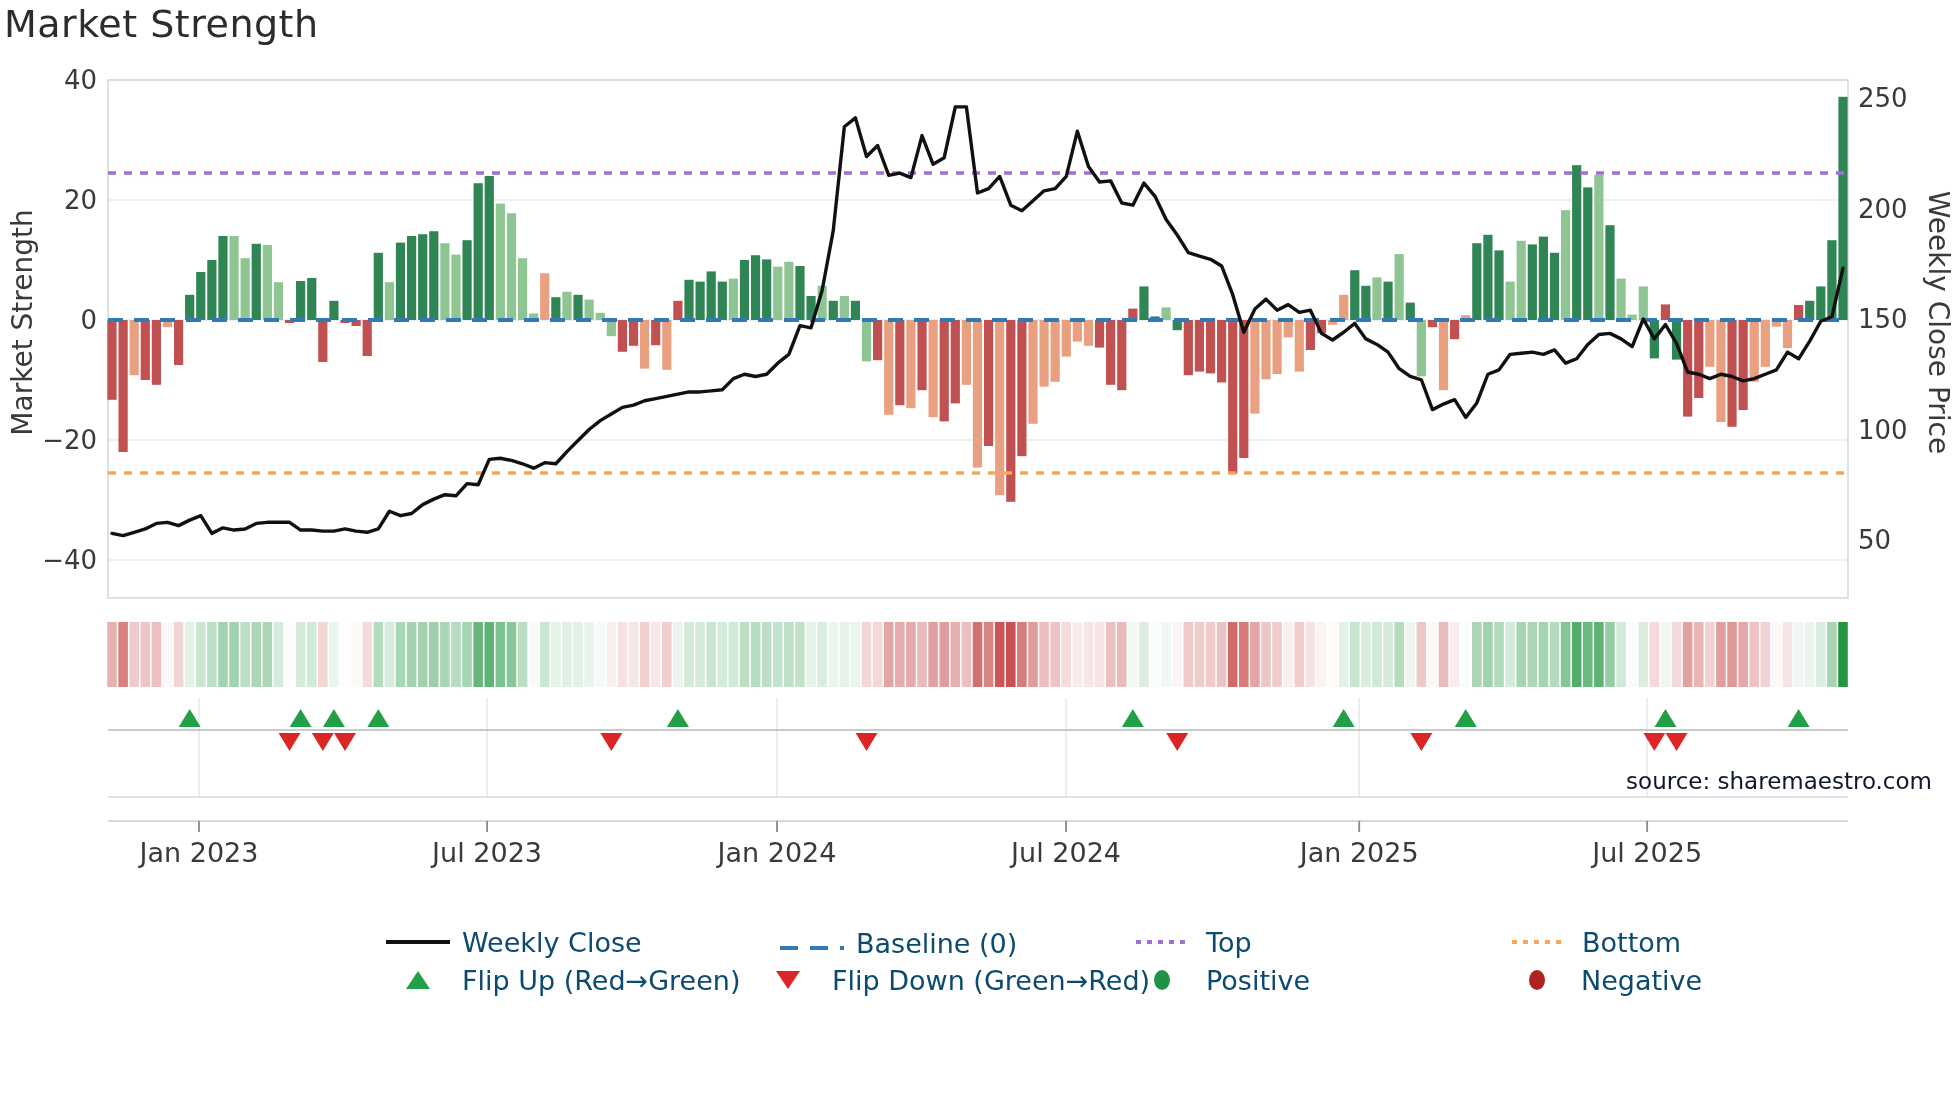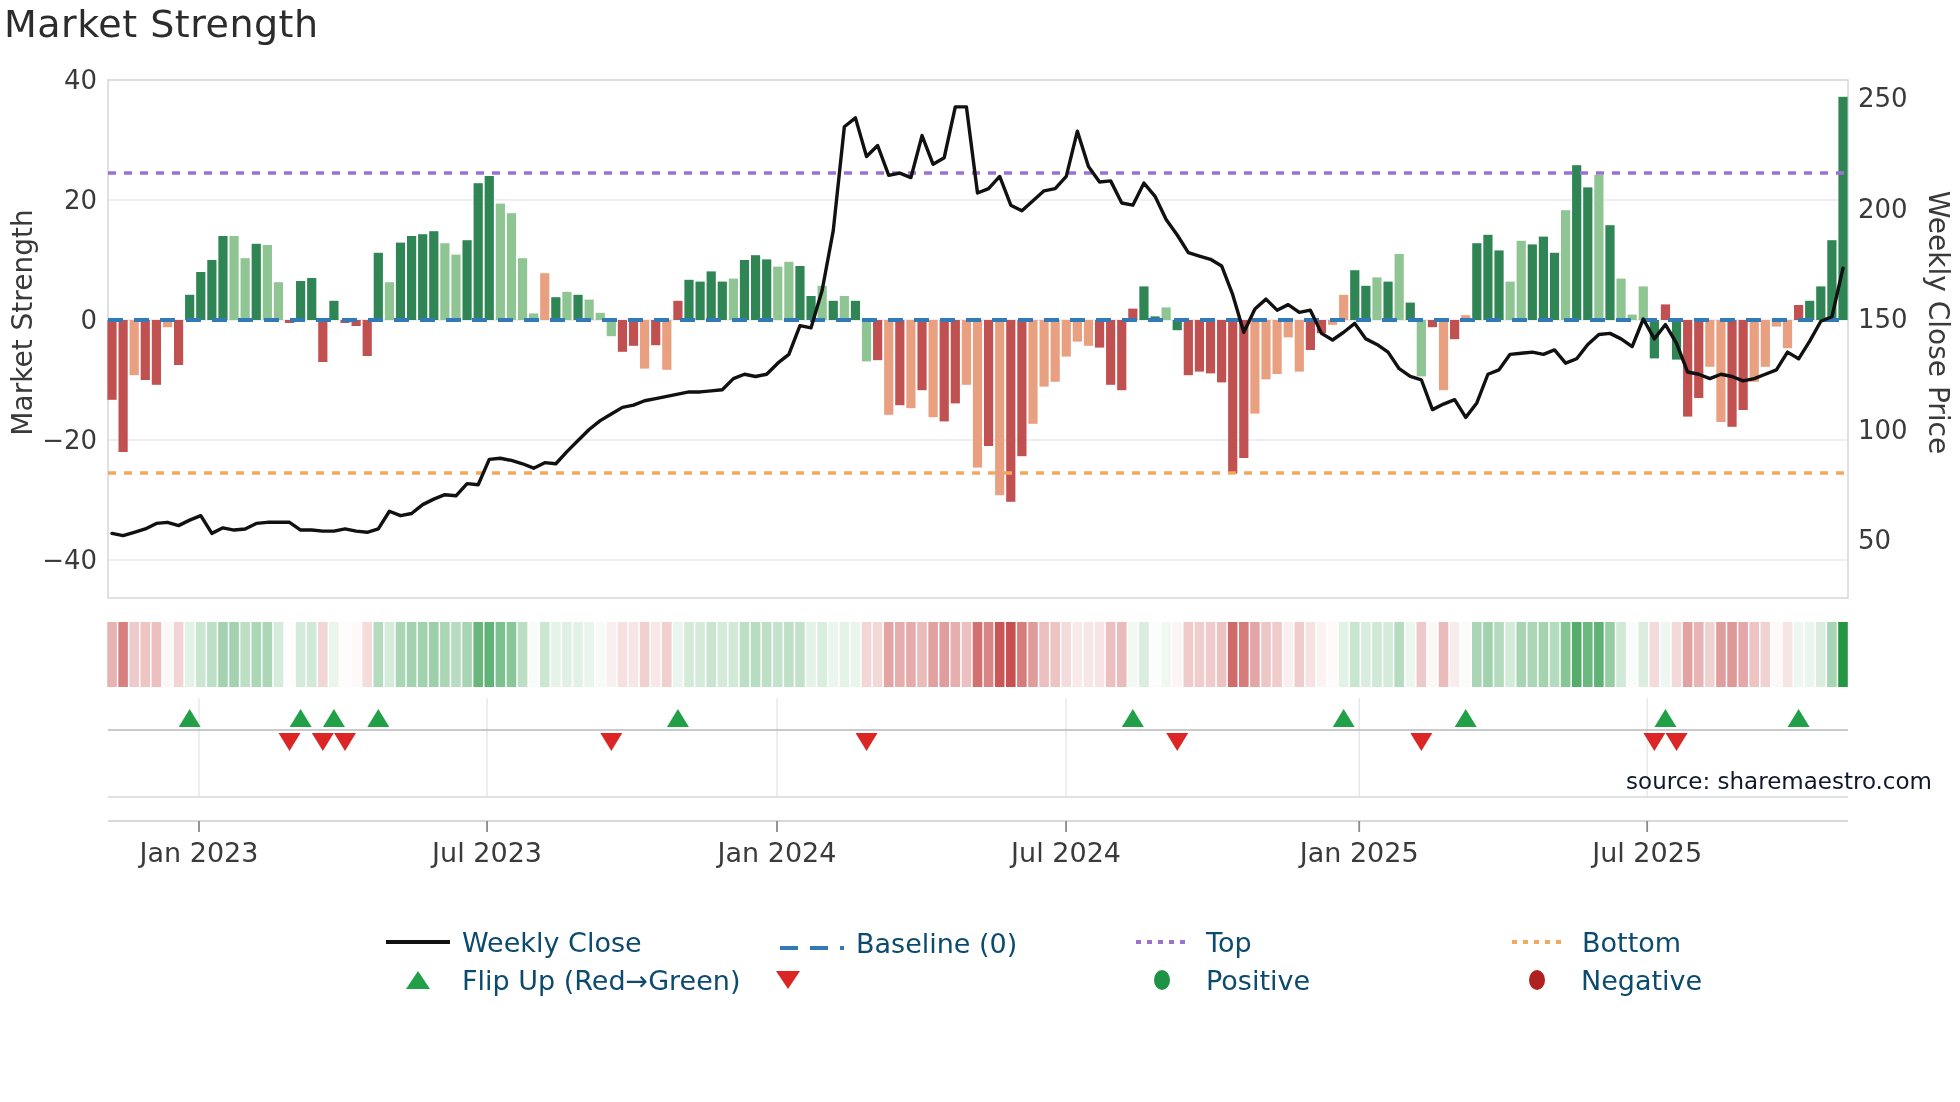--- a/index.html
+++ b/index.html
@@ -448,20 +448,21 @@
       <div class="legend-item" style="left: 386px; top: 963px;">
         <span class="sw sw-tri-up">
           <i></i>
         </span>
         <span class="legend-label">Flip Up (Red→Green)</span>
       </div>
       <div class="legend-item" style="left: 756px; top: 963px;">
         <span class="sw sw-tri-down">
           <i></i>
         </span>
+        <span class="legend-label">Flip Down (Green→Red)</span>
       </div>
       <div class="legend-item" style="left: 1130px; top: 963px;">
         <span class="sw sw-dot-green">
           <i></i>
         </span>
         <span class="legend-label">Positive</span>
       </div>
       <div class="legend-item" style="left: 1505px; top: 963px;">
         <span class="sw sw-dot-darkred">
           <i></i>

